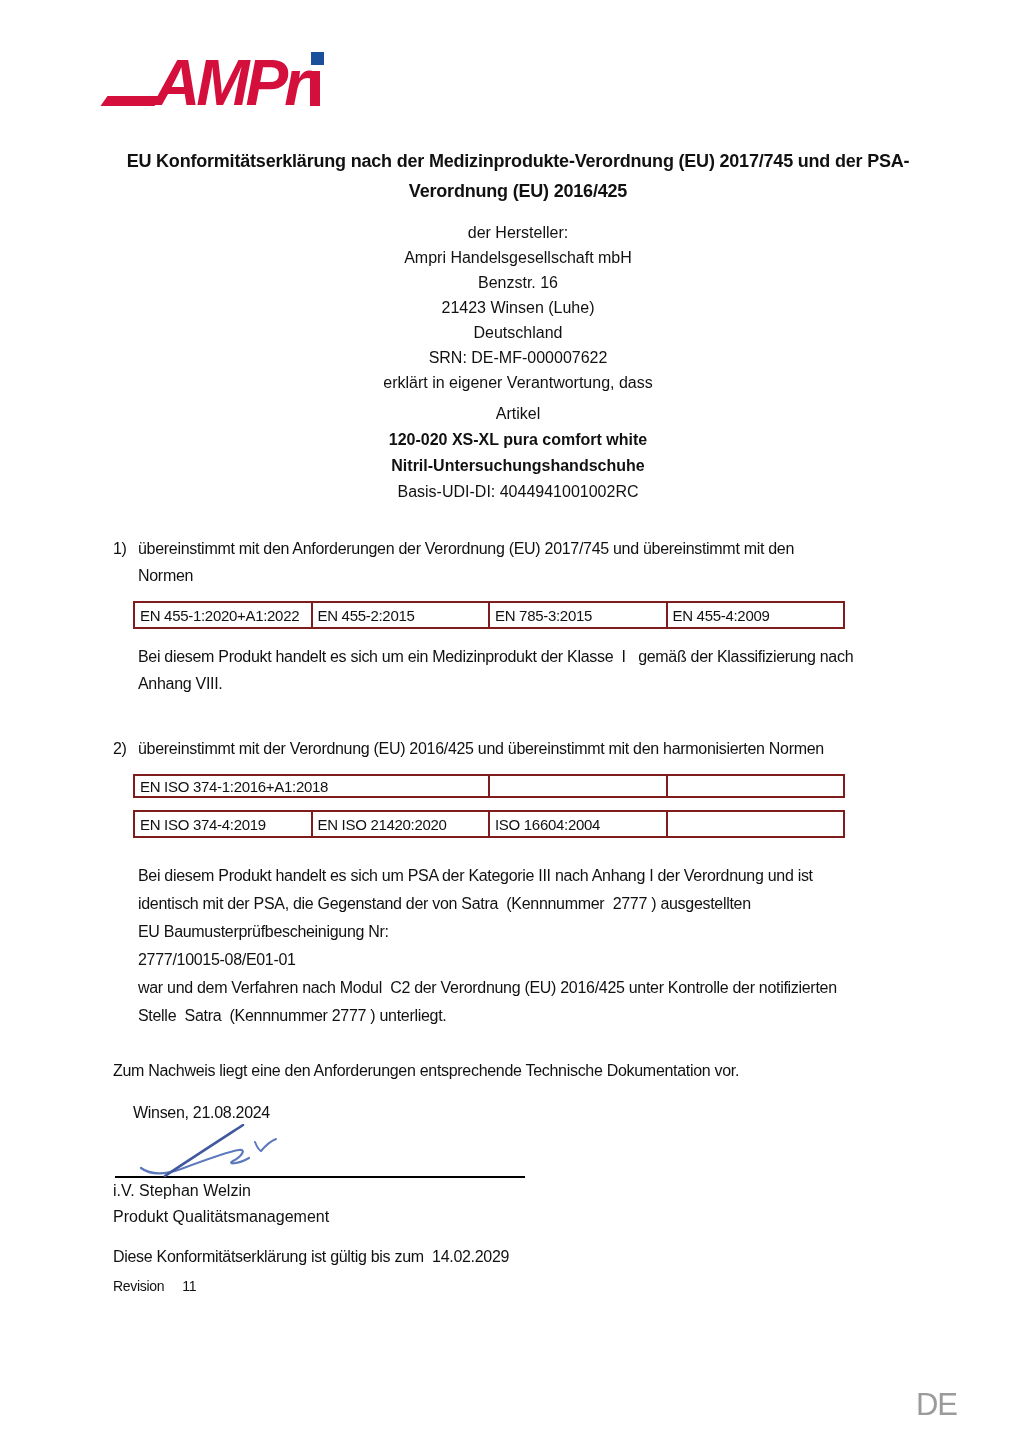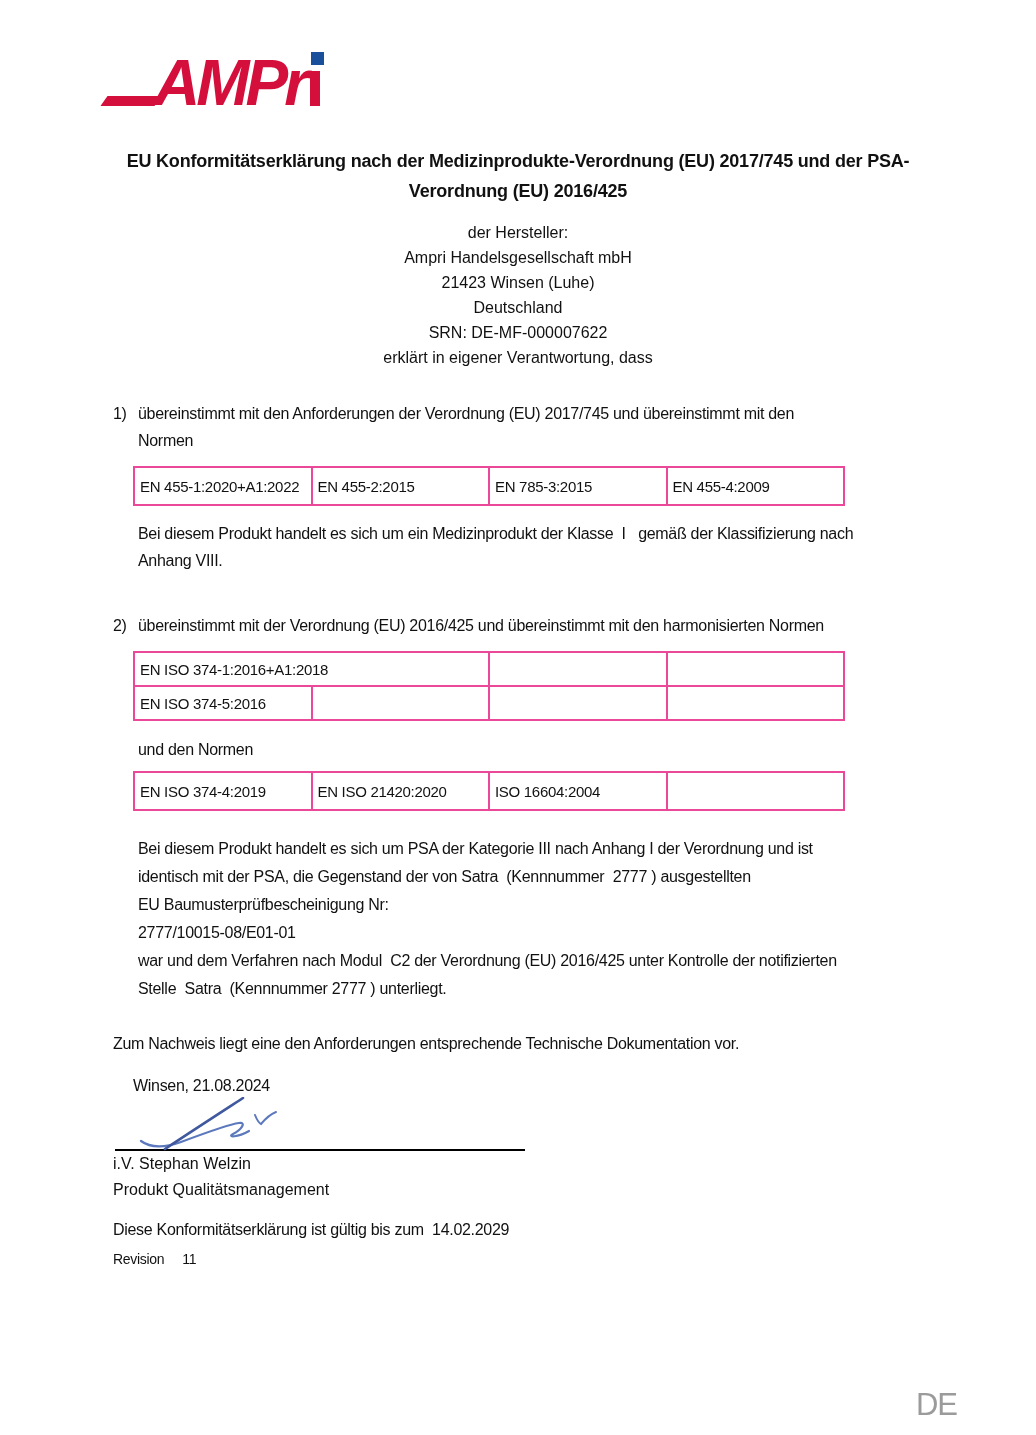--- a/index.html
+++ b/index.html
@@ -31,22 +31,22 @@
   .bold { font-weight:bold; }
 
   .doc { padding:0 113px; }
 
   .numbered { display:flex; font-size:16px; line-height:27px; }
   .numbered .num { width:25px; flex:none; }
   .sec1 { margin-top:30px; }
   .sec2 { margin-top:38px; }
 
   .std-table { border-collapse:collapse; table-layout:fixed; width:712px; margin:12px 0 0 20px; }
-  .std-table td { border:2px solid #ec4899; font-size:15px; letter-spacing:-0.3px;
-                  padding:6px 5px; height:24px; overflow:hidden; white-space:nowrap; }
+  .std-table td { border:2px solid #7f1d1d; font-size:15px; letter-spacing:-0.3px;
+                  padding:0 5px; height:24px; overflow:hidden; white-space:nowrap; }
   .t2 td { height:20px; }
 
   .indent { margin-left:25px; }
   .note { margin-top:14px; font-size:16px; line-height:27px; }
   .connector { margin-top:42px; font-size:16px; }
   .normen-label { margin-top:20px; font-size:16px; }
   .psa { margin-top:24px; font-size:16px; line-height:28px; }
   .evidence { margin-top:32px; font-size:16px; }
   .place-date { margin-top:24px; font-size:16px;margin-left:20px; }
 
@@ -75,26 +75,33 @@
       <span class="logo-i-stem"></span>
     </span>
   </div>
 
   <div class="title ml">EU Konformitätserklärung nach der Medizinprodukte-Verordnung (EU) 2017/745 und der PSA-
 Verordnung (EU) 2016/425</div>
 
   <div class="center-block">
     <div>der Hersteller:</div>
     <div>Ampri Handelsgesellschaft mbH</div>
+    <div>Benzstr. 16</div>
     <div>21423 Winsen (Luhe)</div>
     <div>Deutschland</div>
     <div>SRN: DE-MF-000007622</div>
     <div>erklärt in eigener Verantwortung, dass</div>
   </div>
 
+  <div class="article-block">
+    <div>Artikel</div>
+    <div class="bold">120-020 XS-XL pura comfort white</div>
+    <div class="bold">Nitril-Untersuchungshandschuhe</div>
+    <div>Basis-UDI-DI: 4044941001002RC</div>
+  </div>
 
   <div class="doc">
 
     <div class="numbered narrow sec1">
       <span class="num">1)</span>
       <div class="ml">übereinstimmt mit den Anforderungen der Verordnung (EU) 2017/745 und übereinstimmt mit den
 Normen</div>
     </div>
 
     <table class="std-table">
@@ -117,30 +124,23 @@
       <div>übereinstimmt mit der Verordnung (EU) 2016/425 und übereinstimmt mit den harmonisierten Normen</div>
     </div>
 
     <table class="std-table t2">
       <tbody>
         <tr>
           <td colspan="2">EN ISO 374-1:2016+A1:2018</td>
           <td></td>
           <td></td>
         </tr>
-        <tr>
-          <td>EN ISO 374-5:2016</td>
-          <td></td>
-          <td></td>
-          <td></td>
-        </tr>
       </tbody>
     </table>
 
-    <div class="indent narrow normen-label">und den Normen</div>
 
     <table class="std-table">
       <tbody>
         <tr>
           <td>EN ISO 374-4:2019</td>
           <td>EN ISO 21420:2020</td>
           <td>ISO 16604:2004</td>
           <td></td>
         </tr>
       </tbody>

